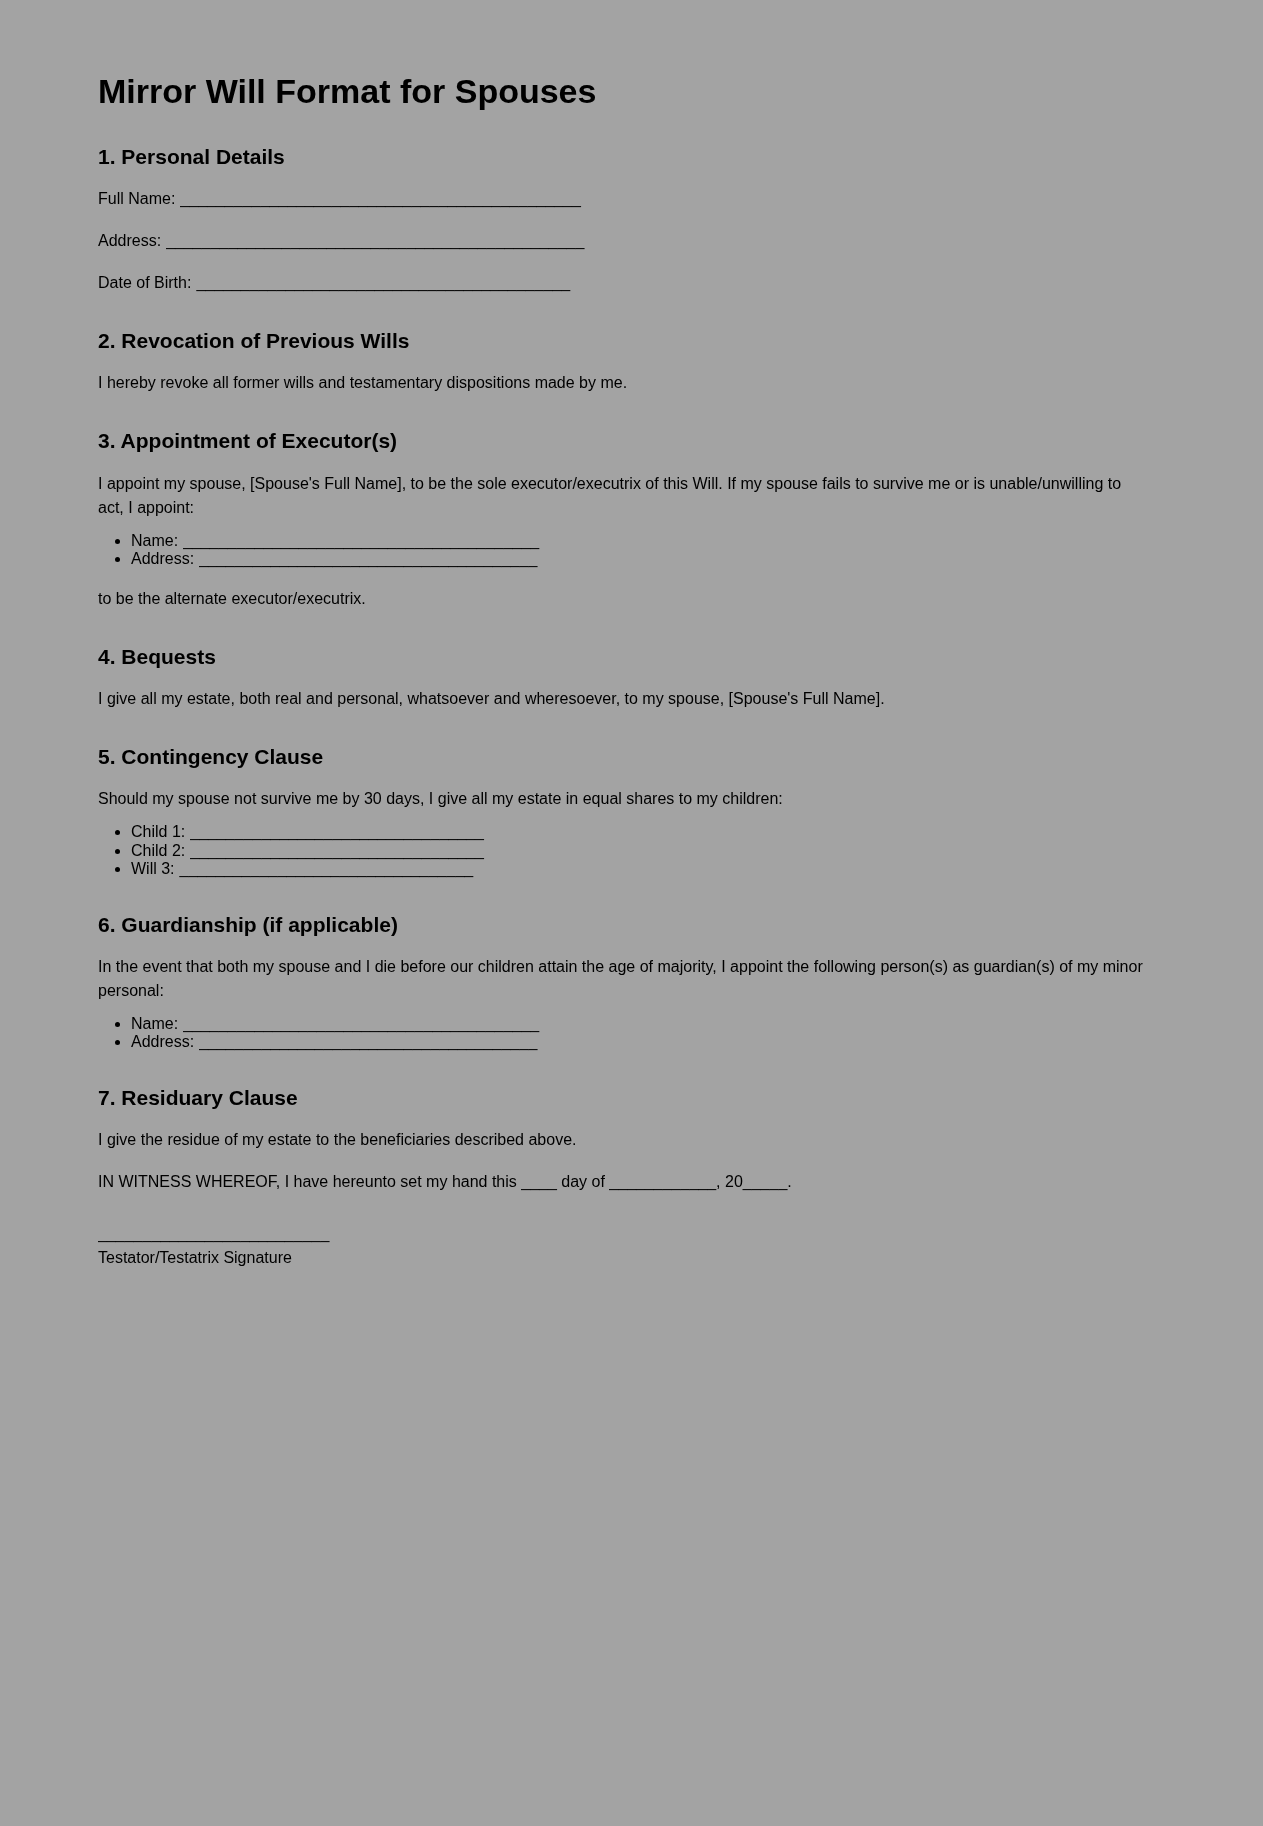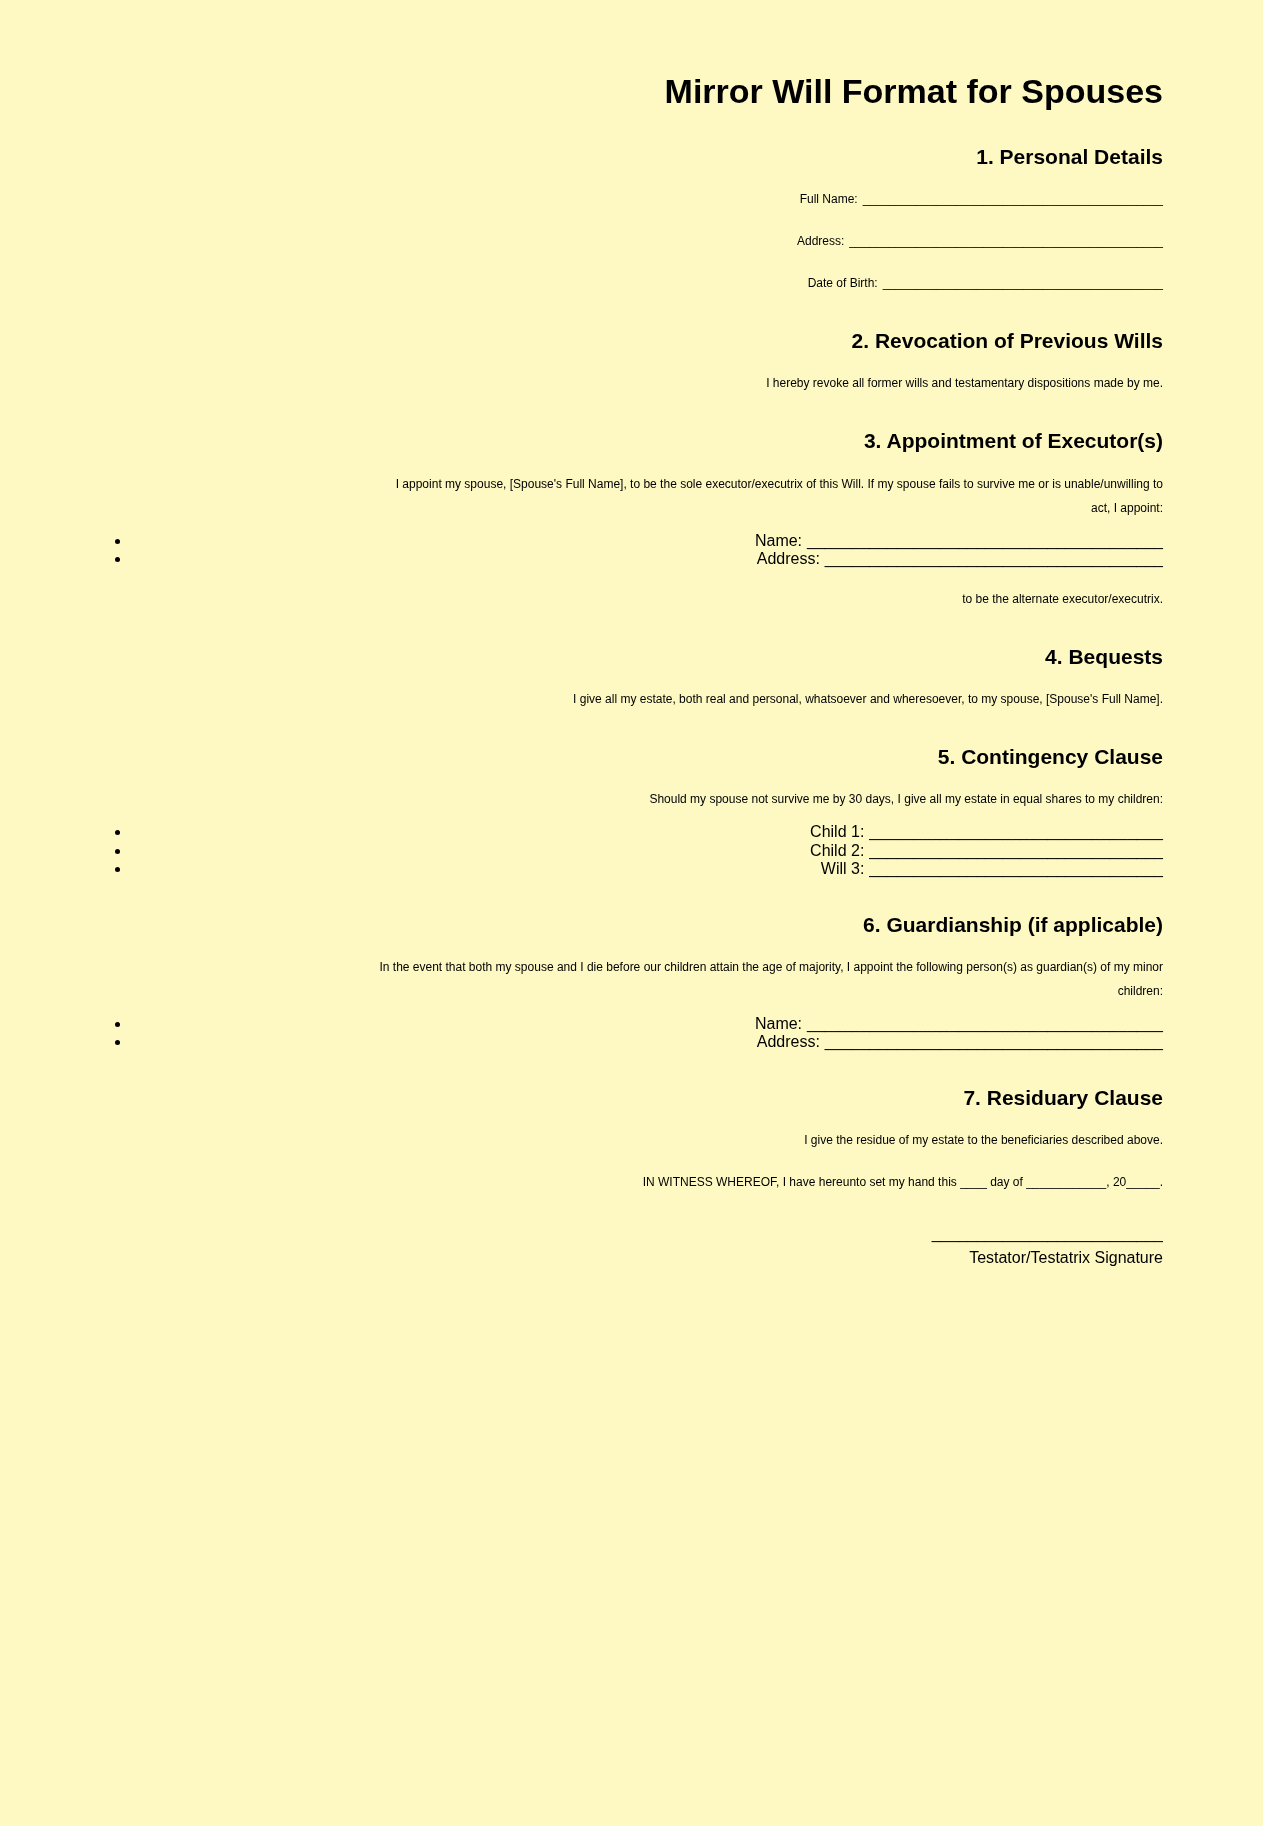--- a/index.html
+++ b/index.html
@@ -9,38 +9,37 @@
     background: #ffffff;
     color: #000000;
     font-family: "Liberation Sans", "DejaVu Sans", sans-serif;
     overflow: hidden;
   }
   .page {
     box-sizing: border-box;
     width: 1263px;
     height: 1826px;
     padding: 72px 100px 0 98px;
-    background: #fef9c3;
-    text-align: right;
+    background: #a3a3a3;
   }
   h1 {
     font-size: 34px;
     line-height: 1.15;
     font-weight: 700;
     margin: 0 0 31px 0;
     letter-spacing: 0;
   }
   h3 {
     font-size: 21px;
     line-height: 1.2;
     font-weight: 700;
     margin: 33px 0 0 0;
   }
   p {
-    font-size: 12px;
+    font-size: 16px;
     line-height: 24px;
     margin: 18px 0 0 0;
   }
   ul {
     margin: 12px 0 0 0;
     padding: 0 0 0 33px;
     list-style: disc;
   }
   li {
     font-size: 16px;
@@ -96,21 +95,21 @@
     <p>Should my spouse not survive me by 30 days, I give all my estate in equal shares to my children:</p>
     <ul>
       <li><span>Child 1:</span><span class="blank">_________________________________</span></li>
       <li><span>Child 2:</span><span class="blank">_________________________________</span></li>
       <li><span>Will 3:</span><span class="blank">_________________________________</span></li>
     </ul>
   </section>
 
   <section>
     <h3>6. Guardianship (if applicable)</h3>
-    <p><span>In the event that both my spouse and I die before our children attain the age of majority, I appoint the following person(s) as guardian(s) of my minor</span><br><span>children:</span></p>
+    <p><span>In the event that both my spouse and I die before our children attain the age of majority, I appoint the following person(s) as guardian(s) of my minor</span><br><span>personal:</span></p>
     <ul>
       <li><span>Name:</span><span class="blank">________________________________________</span></li>
       <li><span>Address:</span><span class="blank">______________________________________</span></li>
     </ul>
   </section>
 
   <section>
     <h3>7. Residuary Clause</h3>
     <p>I give the residue of my estate to the beneficiaries described above.</p>
   </section>

